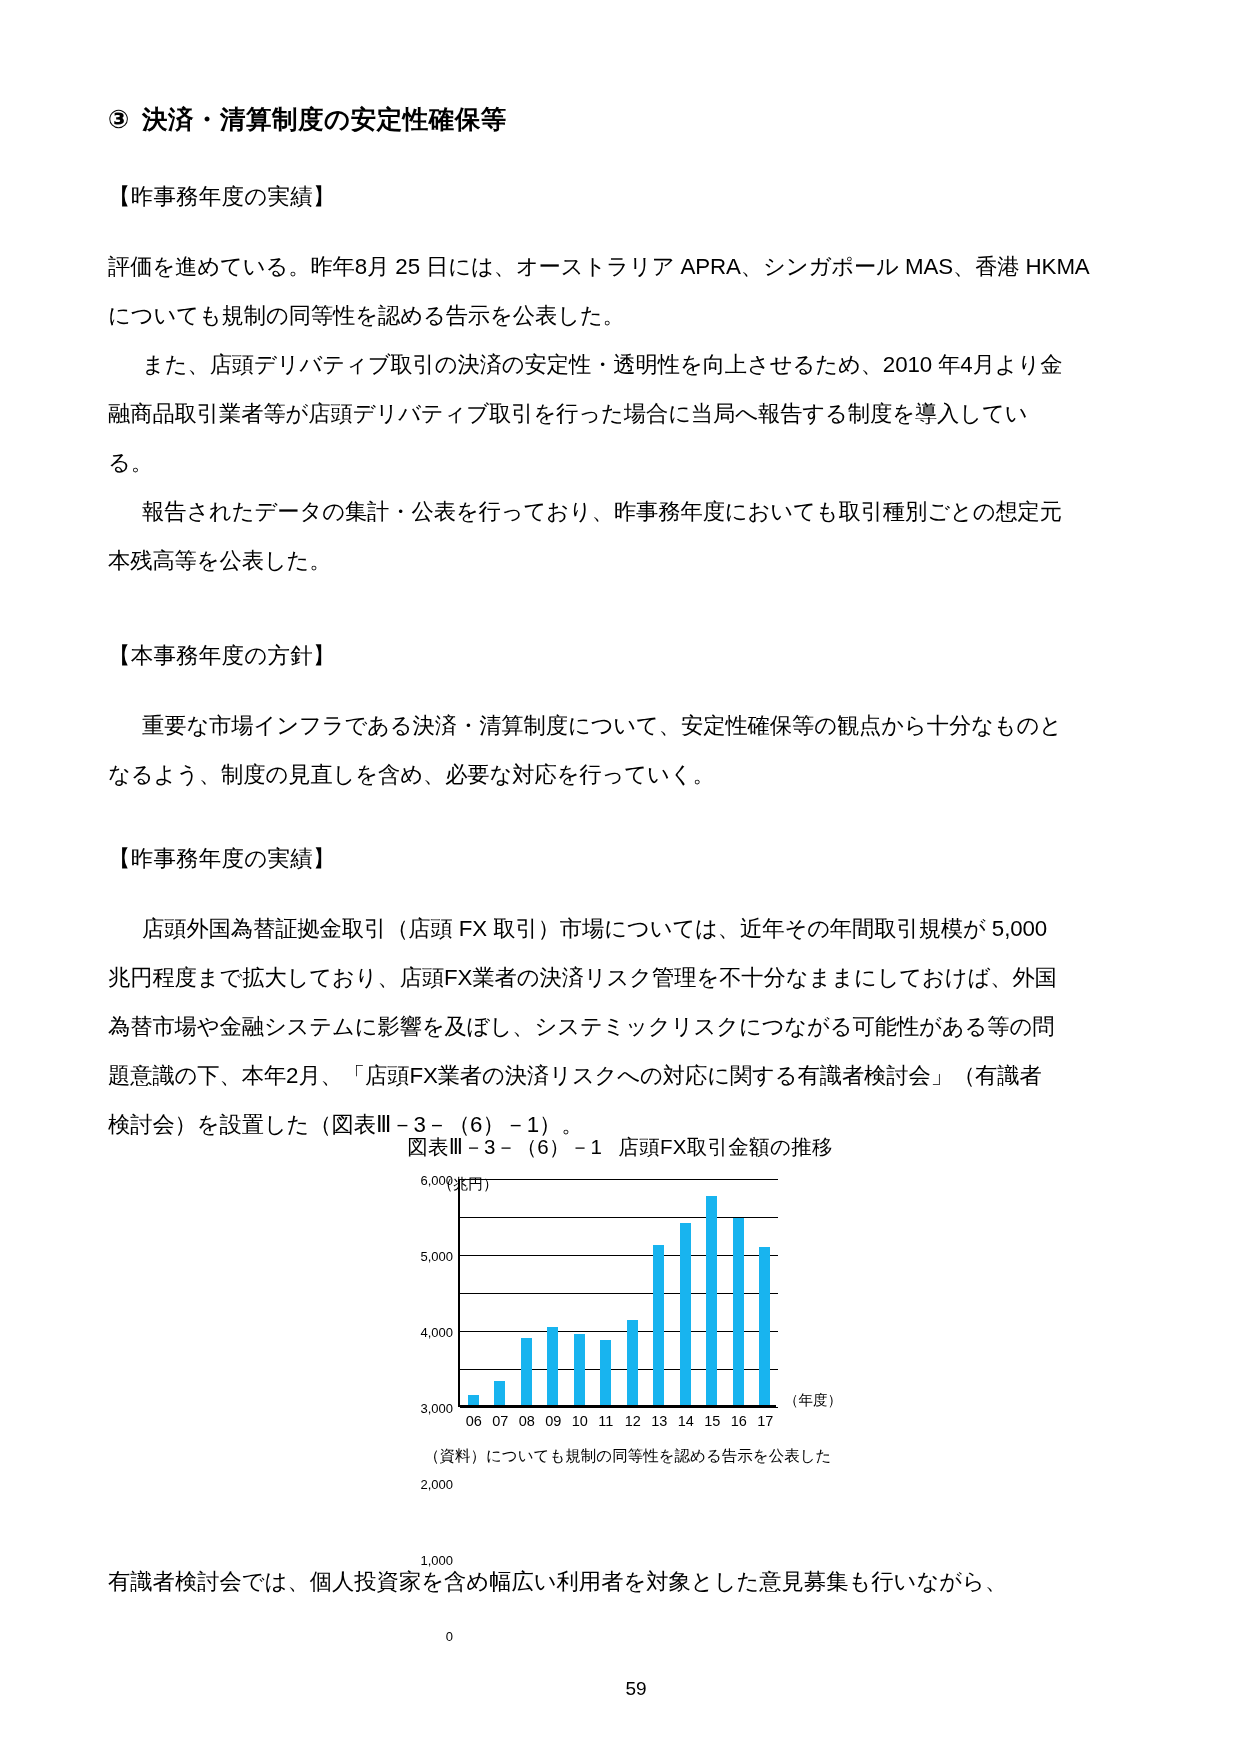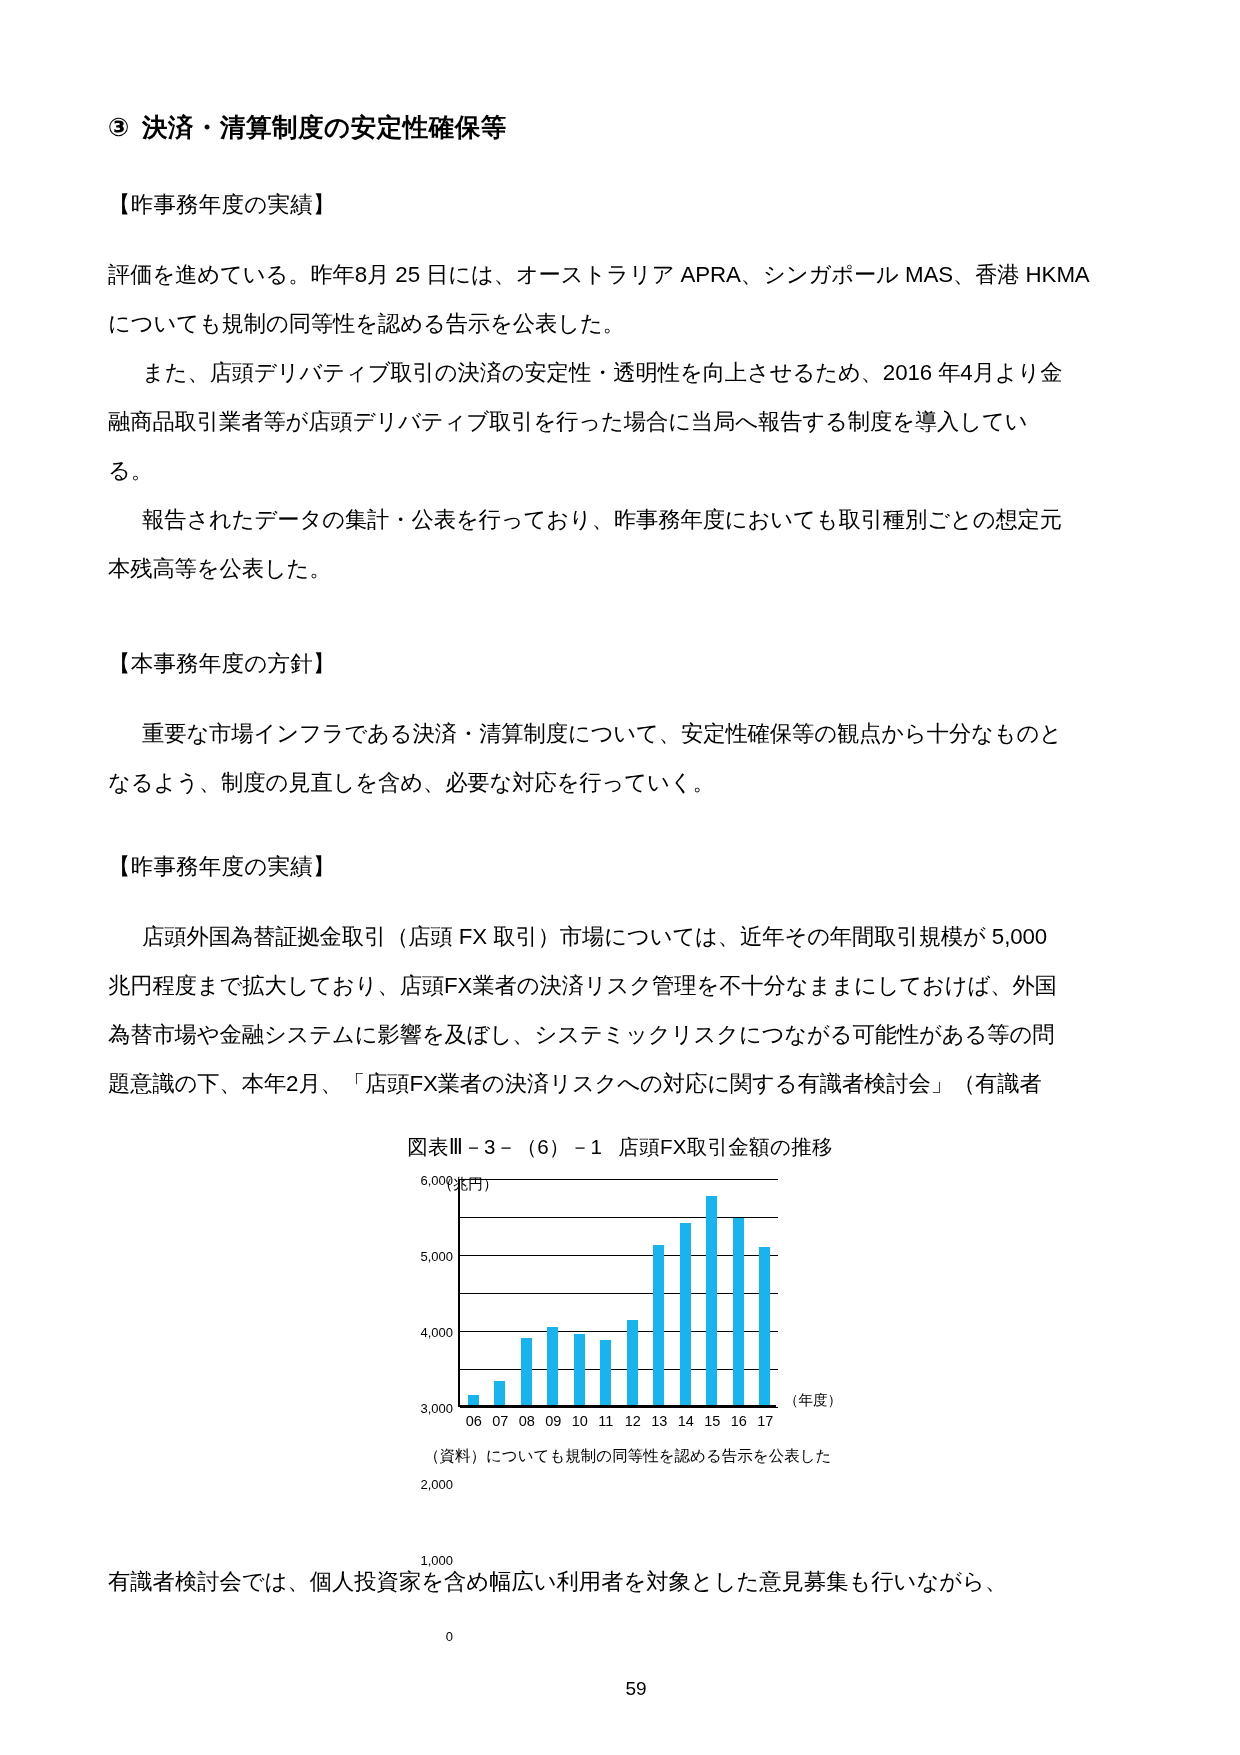--- a/index.html
+++ b/index.html
@@ -18,21 +18,21 @@
   .page {
     position: relative;
     width: 1240px;
     height: 1755px;
     box-sizing: border-box;
     padding: 0;
   }
   .content {
     position: absolute;
     left: 108px;
-    top: 12px;
+    top: 4px;
     width: 910px;
   }
 
   
   .sec-heading {
     font-size: 25.5px;
     font-weight: bold;
     letter-spacing: 0.5px;
     margin: 0;
     white-space: nowrap;
@@ -200,21 +200,21 @@
     </h2>
 
     <h3 class="bracket-heading" style="margin-top:44px;">【昨事務年度の実績】</h3>
 
     <p class="para" style="margin-top:30px;">
       <span class="ln">評価を進めている。昨年8月 25 日には、オーストラリア APRA、シンガポール MAS、香港 HKMA</span>
       <span class="ln">についても規制の同等性を認める告示を公表した。</span>
     </p>
 
     <p class="para">
-      <span class="ln indent1">また、店頭デリバティブ取引の決済の安定性・透明性を向上させるため、2016  年4月より金</span>
+      <span class="ln indent1">また、店頭デリバティブ取引の決済の安定性・透明性を向上させるため、2010  年4月より金</span>
       <span class="ln">融商品取引業者等が店頭デリバティブ取引を行った場合に当局へ報告する制度を導入してい</span>
       <span class="ln">る。</span>
     </p>
 
     <p class="para">
       <span class="ln indent1">報告されたデータの集計・公表を行っており、昨事務年度においても取引種別ごとの想定元</span>
       <span class="ln">本残高等を公表した。</span>
     </p>
 
     <h3 class="bracket-heading" style="margin-top:55px;">【本事務年度の方針】</h3>
@@ -225,20 +225,21 @@
     </p>
 
 
     <h3 class="bracket-heading" style="margin-top:44px;">【昨事務年度の実績】</h3>
 
     <p class="para" style="margin-top:30px;">
       <span class="ln indent1">店頭外国為替証拠金取引（店頭 FX 取引）市場については、近年その年間取引規模が 5,000</span>
       <span class="ln">兆円程度まで拡大しており、店頭FX業者の決済リスク管理を不十分なままにしておけば、外国</span>
       <span class="ln">為替市場や金融システムに影響を及ぼし、システミックリスクにつながる可能性がある等の問</span>
       <span class="ln">題意識の下、本年2月、「店頭FX業者の決済リスクへの対応に関する有識者検討会」（有識者</span>
+      <span class="ln">検討会）を設置した（図表Ⅲ－3－（6）－1）。</span>
     </p>
 
   </div>
 
   <div class="figure">
     <div class="fig-title">
       <span>図表Ⅲ－3－（6）－1</span><span class="gap"></span><span>店頭FX取引金額の推移</span>
     </div>
 
     <div class="chart-wrap">

